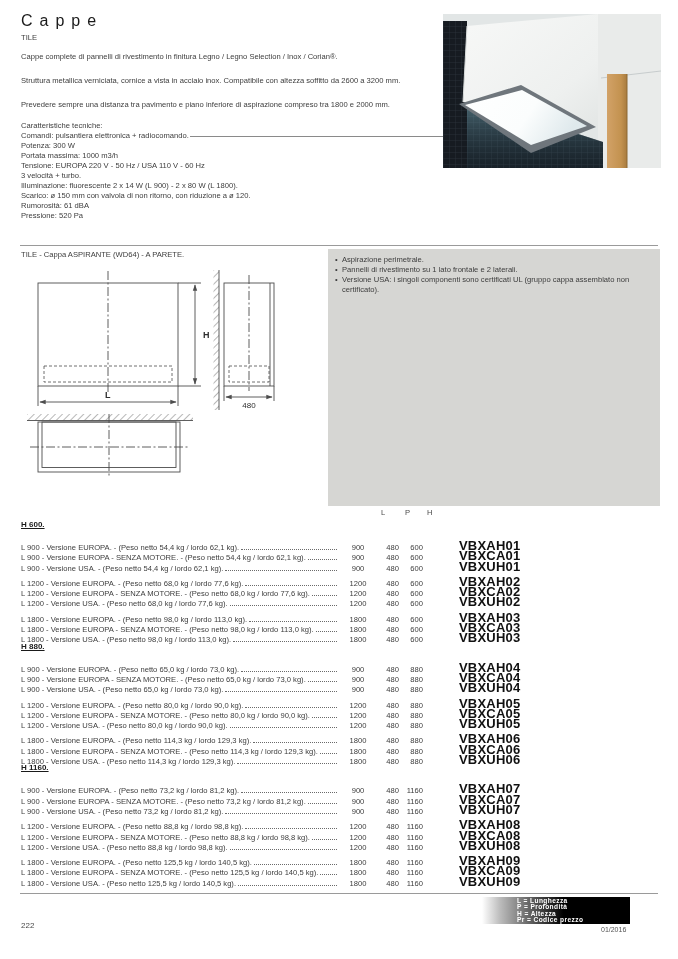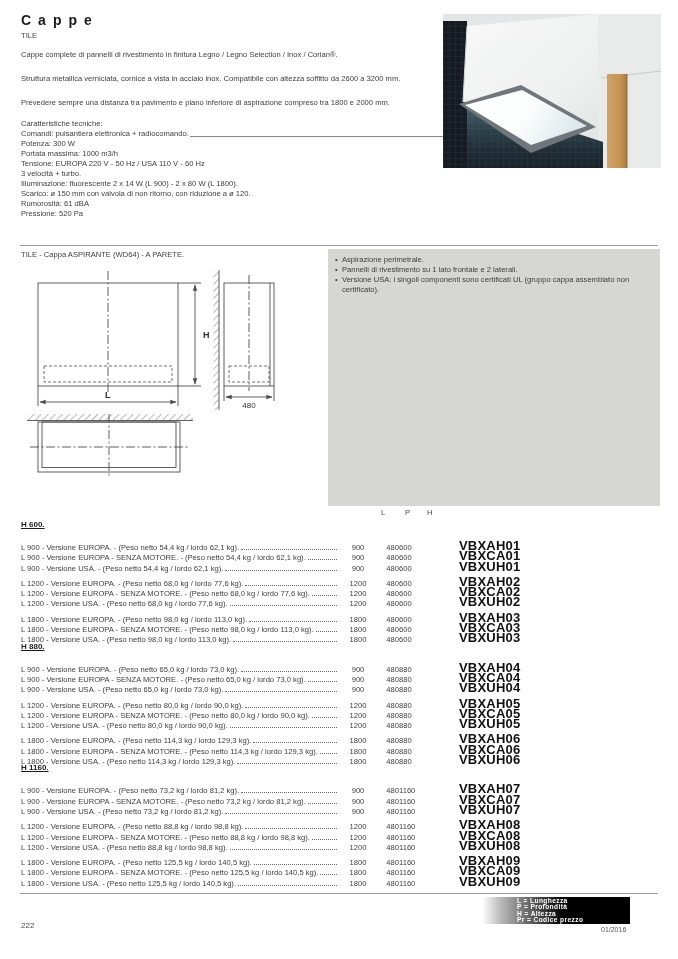--- a/index.html
+++ b/index.html
@@ -2,29 +2,29 @@
 <html><head>
 <meta charset="utf-8">
 <style>
   * { margin:0; padding:0; box-sizing:border-box; }
   html,body { width:678px; background:#fff; }
   body { font-family:"Liberation Sans","DejaVu Sans",sans-serif; color:#3c3c3c; }
   .sheet { position:relative; width:678px; height:959px; background:#ffffff; overflow:hidden; }
 
   
   .head-block { position:absolute; left:21px; top:12px; width:422px; }
-  .title { font-size:14px; font-weight:bold; color:#1a1a1a; letter-spacing:7px; }
+  .title { font-size:16px; font-weight:normal; color:#1a1a1a; letter-spacing:7px; }
   .model { font-size:7.6px; margin-top:3px; }
   .intro { font-size:7.6px; margin-top:10px; line-height:10px; }
   .desc-lines { margin-top:10px; }
   .desc-lines div { font-size:7.6px; line-height:10px;margin-top:14px; }
   .tech-title { font-size:7.6px; margin-top:11px; line-height:10px; }
   .tech-list { margin-top:0; }
   .tech-line { font-size:7.6px; line-height:10px; white-space:nowrap; }
-  .tech-line.with-rule { display:flex; align-items:center; }
+  .tech-line.with-rule { display:flex; align-items:flex-start; }
   .tech-line.with-rule::after { content:""; flex:1; border-top:1px solid #8a8a8a; margin:5px 0 0 1px; }
 
   
   .photo { position:absolute; left:443px; top:14px; width:218px; height:154px; }
   .photo svg { display:block; }
 
   
   .rule-top { position:absolute; left:20px; top:245px; width:638px; border-top:1px solid #9a9a9a; }
   .section-title { position:absolute; left:21px; top:250px; font-size:7.6px; }
   .info-box { position:absolute; left:328px; top:249px; width:332px; height:257px; padding:6px 8px 0 7px; }
@@ -38,21 +38,21 @@
   .col-heads span { position:absolute; top:2px; font-size:7.6px; color:#4a4a4a; }
   .col-heads .chL { left:360px; } .col-heads .chP { left:384px; } .col-heads .chH { left:406px; }
   .group { margin-bottom:8px; }
   .group-title { font-size:8px; font-weight:bold; color:#1a1a1a; height:11px;text-decoration:underline; }
   .block { margin-bottom:5px; }
   .trow { display:flex; align-items:baseline; height:10.3px; font-size:7.6px; }
   .trow .desc { white-space:nowrap; }
   .trow .leader { flex:1; border-bottom:1px dotted #6a6a6a; margin:0 4px 2px 2px; min-width:8px; }
   .trow .cL { width:34px; text-align:center; flex:none; }
   .trow .cP { width:24px; text-align:right; flex:none; }
-  .trow .cH { width:24px; text-align:left; flex:none;margin-top:12px; }
+  .trow .cH { width:24px; text-align:right; flex:none;margin-top:12px; }
   .trow .code { width:82px; margin-left:36px; font-weight:bold; color:#111; font-size:13px; flex:none; letter-spacing:0.2px; }
 
   
   .rule-bottom { position:absolute; left:20px; top:893px; width:638px; border-top:1px solid #9a9a9a; }
   .legend-box { position:absolute; left:482px; top:897px; width:148px; height:27px;
     background:linear-gradient(90deg,#ffffff 0%,#bdbdbd 12%,#4a4a4a 38%,#000 55%);
     padding:1px 0 0 35px; }
   .legend-line { font-size:6.6px; font-weight:bold; color:#fff; line-height:6.4px; letter-spacing:0.4px; white-space:nowrap; }
   .page-number { position:absolute; left:21px; top:921px; font-size:8px; color:#4a4a4a; }
   .edition { position:absolute; left:601px; top:926px; font-size:7px; color:#555; }

